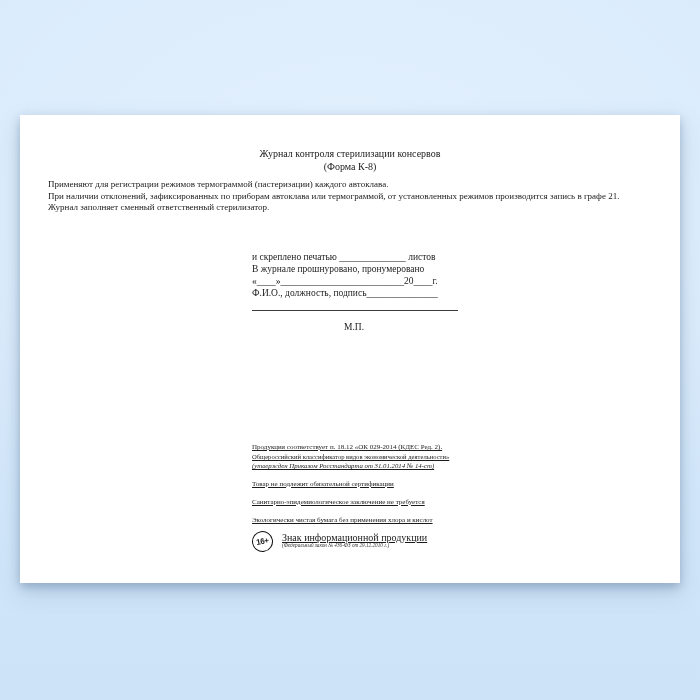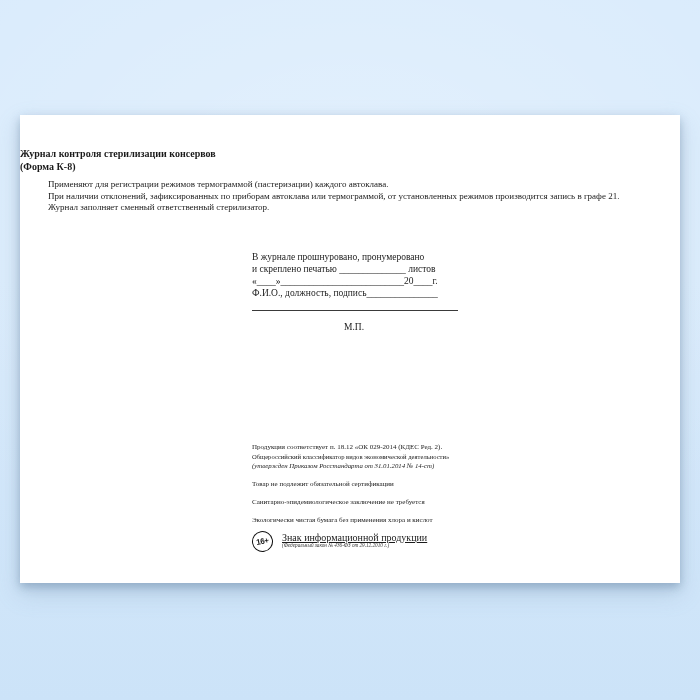--- a/index.html
+++ b/index.html
@@ -16,41 +16,41 @@
       linear-gradient(180deg, var(--bg-top) 0%, var(--bg-top) 40%, var(--bg-bottom) 100%);
     position:relative;
   }
   .sheet{
     position:absolute; left:20px; top:115px; width:660px; height:468px;
     background:var(--paper);
     box-shadow:0 4px 9px rgba(96,125,155,0.45), 0 10px 22px rgba(120,150,180,0.30);
   }
   .title{
     position:absolute; top:33px; left:0; width:100%;
-    text-align:left; font-weight:bold; font-size:10px; line-height:12.5px;
+    text-align:center; font-weight:normal; font-size:10px; line-height:12.5px;
   }
   .intro{
     position:absolute; left:28px; top:64px; width:616px;
     font-size:9px; line-height:11.7px;
   }
   .intro .line{white-space:nowrap;}
   .binding{
     position:absolute; left:232px; top:137px; width:206px;
     font-size:9.5px; line-height:11.9px;
   }
   .binding .line{white-space:nowrap; overflow:hidden;}
   .rule{
     margin-top:10px; border-top:1px solid #3a3a3a; height:0; width:100%;
   }
   .stamp{
     margin-top:11px; text-align:center; padding-right:2px; font-size:9.5px;
   }
   .compliance{
     position:absolute; left:232px; top:328px; width:250px;
-    font-size:7px; line-height:9.2px;
+    font-size:7px; line-height:9.2px;text-decoration:underline;
   }
   .compliance .c2{font-size:6.6px;}
   .compliance .c3{font-size:6.8px; font-style:italic;}
   .compliance .cp{margin-top:9px;}
   .age-row{
     position:absolute; left:232px; top:416px;
     display:flex; align-items:center; gap:9px;
   }
   .age-badge{
     width:21px; height:21px; border:1.6px solid #111; border-radius:50%;
@@ -72,22 +72,22 @@
     <div>(Форма К-8)</div>
   </div>
 
   <div class="intro">
     <div class="line">Применяют для регистрации режимов термограммой (пастеризации) каждого автоклава.</div>
     <div class="line">При наличии отклонений, зафиксированных по приборам автоклава или термограммой, от установленных режимов производится запись в графе 21.</div>
     <div class="line">Журнал заполняет сменный ответственный стерилизатор.</div>
   </div>
 
   <div class="binding">
+    <div class="line">и скреплено печатью ______________ листов</div>
     <div class="line">В журнале прошнуровано, пронумеровано</div>
-    <div class="line">и скреплено печатью ______________ листов</div>
     <div class="line">«____»__________________________20____г.</div>
     <div class="line">Ф.И.О., должность, подпись_______________</div>
     <div class="rule"></div>
     <div class="stamp">М.П.</div>
   </div>
 
   <div class="compliance">
     <div class="c1">Продукция соответствует п. 18.12 «ОК 029-2014 (КДЕС Ред. 2).</div>
     <div class="c2">Общероссийский классификатор видов экономической деятельности»</div>
     <div class="c3">(утвержден Приказом Росстандарта от 31.01.2014 № 14-ст)</div>

